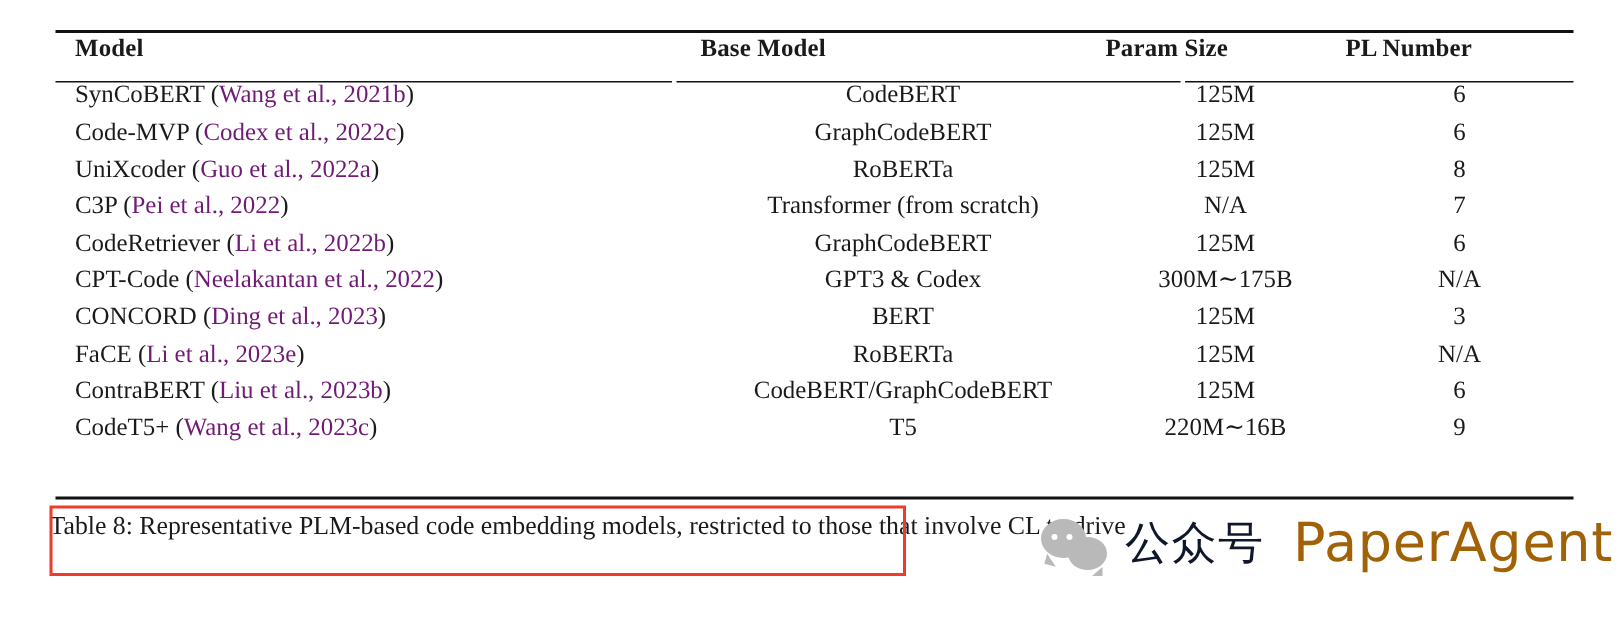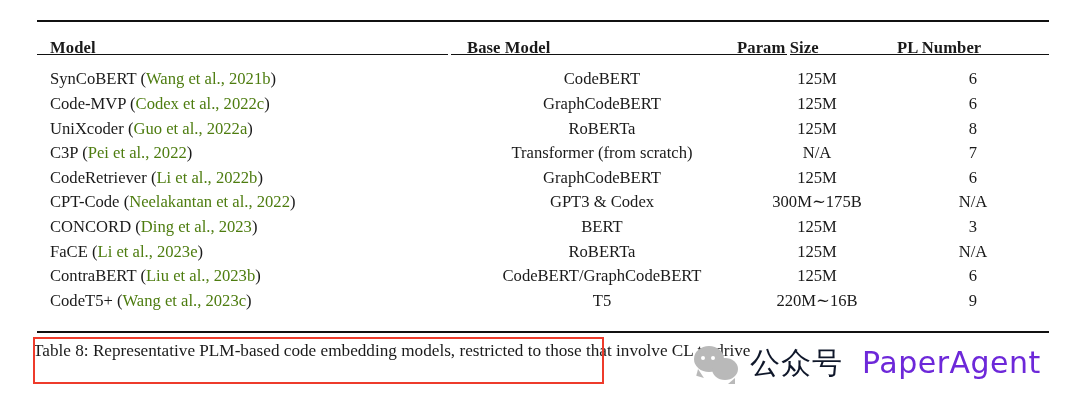--- a/index.html
+++ b/index.html
@@ -53,21 +53,21 @@
     table-layout: fixed;
     font-size: 16.6px;
   }
   .table col.c-model { width: 430px; }
   .table col.c-base  { width: 270px; }
   .table col.c-param { width: 160px; }
   .table col.c-pl    { width: 152px; }
 
   .table th {
     font-weight: bold;
-    padding: 16px 0 9px 0;
+    padding: 0 0 9px 0;
     line-height: 1.05;
     white-space: nowrap;
     letter-spacing: 0.1px;
   }
   .table th.h-model { text-align: left;   padding-left: 13px; }
   .table th.h-base,
   .table th.h-param,
   .table th.h-pl     { text-align: left; }
 
   .table td {
@@ -78,21 +78,21 @@
     font-weight: normal;
   }
   .table td.d-model { text-align: left; padding-left: 13px; }
   .table td.d-base,
   .table td.d-param,
   .table td.d-pl    { text-align: center; margin-top: 44px; }
 
   .table tbody tr:first-child td { padding-top: 2px; }
 
   .cite {
-    color: #4d7c0f;
+    color: #701a75;
   }
   .paren { color: #1a1a1a; }
 
   
   .caption {
     position: absolute;
     left: 33px;
     top: 338px;
     width: 1018px;
     font-size: 17.2px;
@@ -175,23 +175,23 @@
     font-size: 30px;
     line-height: 38px;
     color: #0f172a;
     font-family: "DejaVu Sans", "Liberation Sans", sans-serif;
     letter-spacing: 1px;
   }
   .wm-en {
     position: absolute;
     left: 168px;
     top: 2px;
-    font-size: 30px;
+    font-size: 36px;
     line-height: 38px;
-    color: #6d28d9;
+    color: #a16207;
     font-family: "DejaVu Sans", "Liberation Sans", sans-serif;
     letter-spacing: 0.5px;
   }
 </style>
 </head>
 <body>
 
 <div class="page">
 
   <div class="rule rule-top"></div>

